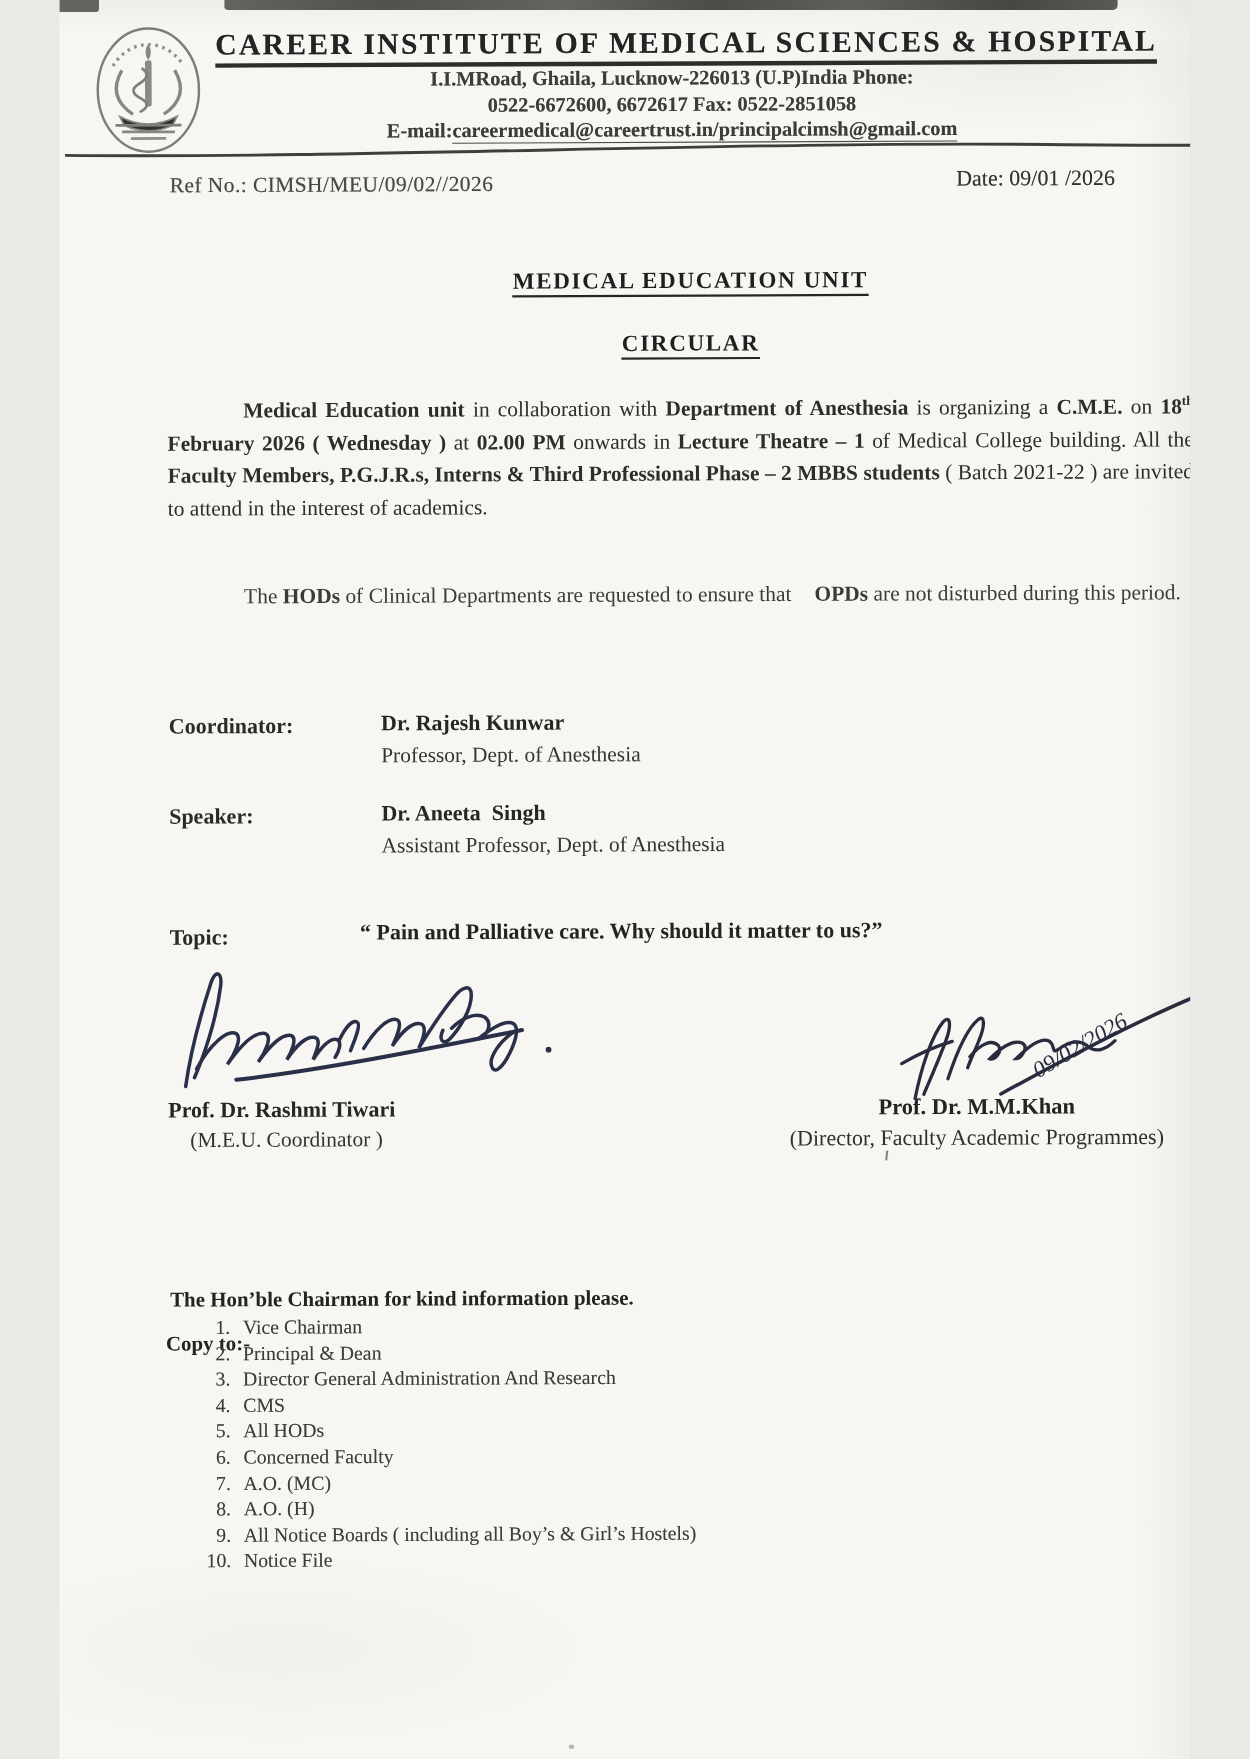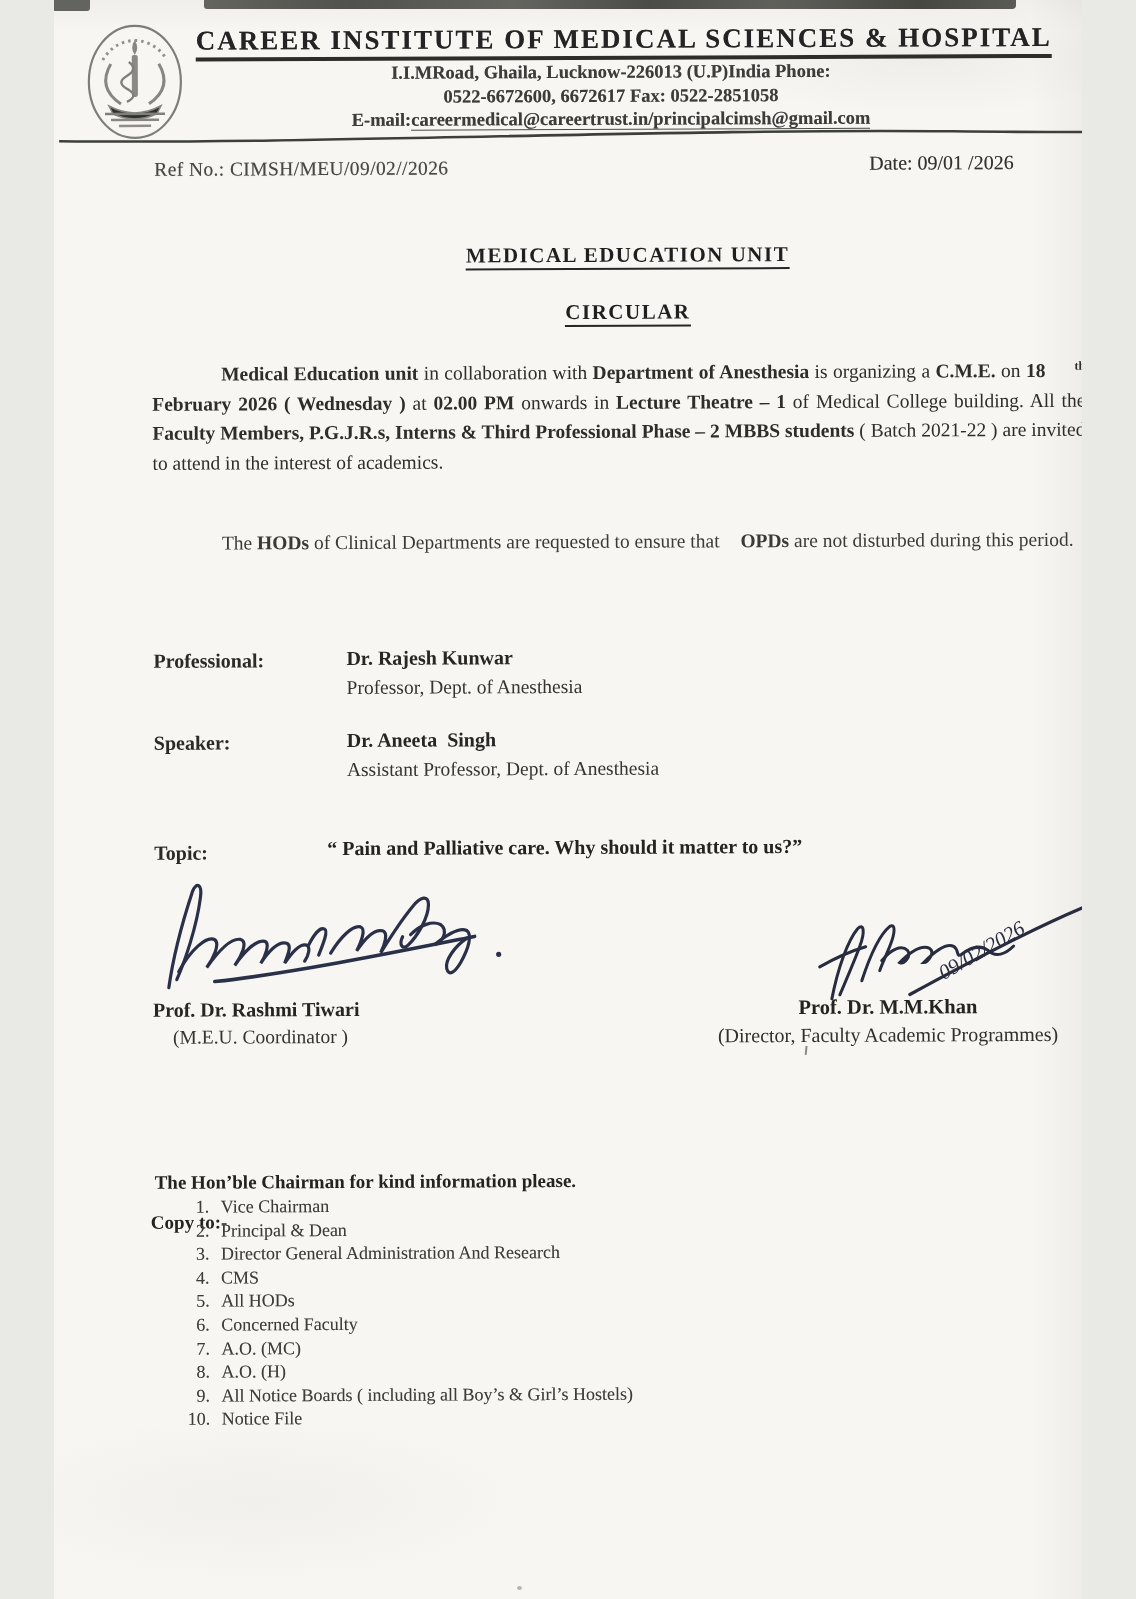--- a/index.html
+++ b/index.html
@@ -36,21 +36,21 @@
   .date{position:absolute;left:818px;top:153px;font-size:20px;color:#33332f;text-shadow:0 0 .5px rgba(60,60,60,.5);}
   
   .h-center{position:absolute;left:16px;width:1120px;text-align:center;font-size:21px;font-weight:bold;color:#1f1f1f;letter-spacing:1.5px;}
   .h-center span{border-bottom:2.5px solid #262626;padding-bottom:1px;}
   .h-unit{top:243px;}
   .h-circ{top:300px;}
   
   .para{position:absolute;left:100px;width:933px;font-size:19.5px;line-height:29.5px;text-align:justify;text-indent:69px;}
   .para1{top:358px;color:#2d2d2b;}
   .para2{top:527px;color:#3a3a38;}
-  .sup{font-size:.62em;vertical-align:super;line-height:0;margin-left:29px;}
+  .sup{font-size:.62em;vertical-align:super;line-height:0;}
   
   .row-label{position:absolute;left:100px;font-size:20px;font-weight:bold;color:#2a2a28;}
   .person{position:absolute;left:293px;}
   .person-name{font-size:20px;font-weight:bold;color:#262624;white-space:pre-wrap;}
   .person-desg{font-size:19.5px;color:#343432;margin-top:7px;}
   .topic-value{position:absolute;left:273px;top:836px;font-size:20px;font-weight:bold;color:#232321;}
   
   .sig-svg{position:absolute;}
   .sig-left{left:108px;top:874px;width:352px;height:118px;}
   .sig-right{left:743px;top:904px;width:302px;height:106px;}
@@ -102,21 +102,21 @@
 
     <div class="ref-no">Ref No.: CIMSH/MEU/09/02//2026</div>
     <div class="date">Date: 09/01 /2026</div>
 
     <div class="h-center h-unit"><span>MEDICAL EDUCATION UNIT</span></div>
     <div class="h-center h-circ"><span>CIRCULAR</span></div>
 
     <div class="para para1"><span style="font-weight: bold;">Medical Education unit</span><span> in collaboration with </span><span style="font-weight: bold;">Department of Anesthesia</span><span> is organizing a </span><span style="font-weight: bold;">C.M.E.</span><span> on </span><span style="font-weight: bold;">18</span><sup class="sup" style="font-weight: bold;">th</sup><span style="font-weight: bold;"> February 2026 ( Wednesday )</span><span> at </span><span style="font-weight: bold;">02.00 PM</span><span> onwards in </span><span style="font-weight: bold;">Lecture Theatre – 1</span><span> of Medical College building. All the </span><span style="font-weight: bold;">Faculty Members, P.G.J.R.s, Interns &amp; Third Professional Phase – 2 MBBS students</span><span> ( Batch 2021-22 ) are invited to attend in the interest of academics.</span></div>
     <div class="para para2"><span>The </span><span style="font-weight: bold; margin-top: 36px;">HODs</span><span> of </span><span style="font-weight: normal;">Clinical Departments</span><span> are requested to ensure that </span><span style="font-weight: bold; margin-left: 16px;">OPDs</span><span> are not disturbed during this period.</span></div>
 
-    <div class="row-label" style="top:648px;">Professional:</div>
+    <div class="row-label" style="top:648px;">Coordinator:</div>
     <div class="person" style="top:646px;">
       <div class="person-name">Dr. Rajesh Kunwar</div>
       <div class="person-desg">Professor, Dept. of Anesthesia</div>
     </div>
 
     <div class="row-label" style="top:730px;">Speaker:</div>
     <div class="person" style="top:728px;">
       <div class="person-name">Dr. Aneeta  Singh</div>
       <div class="person-desg">Assistant Professor, Dept. of Anesthesia</div>
     </div>

